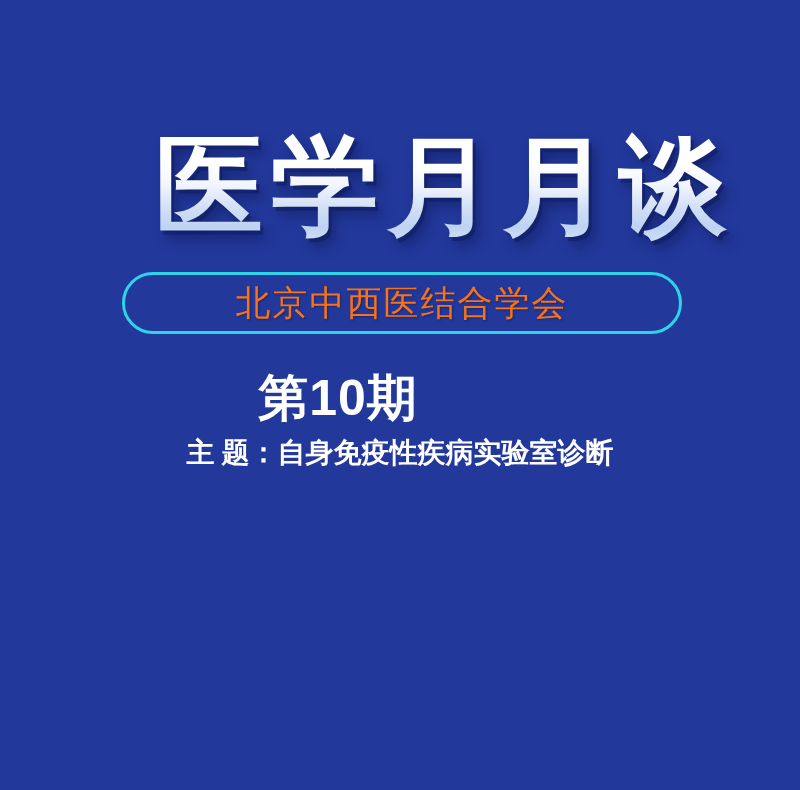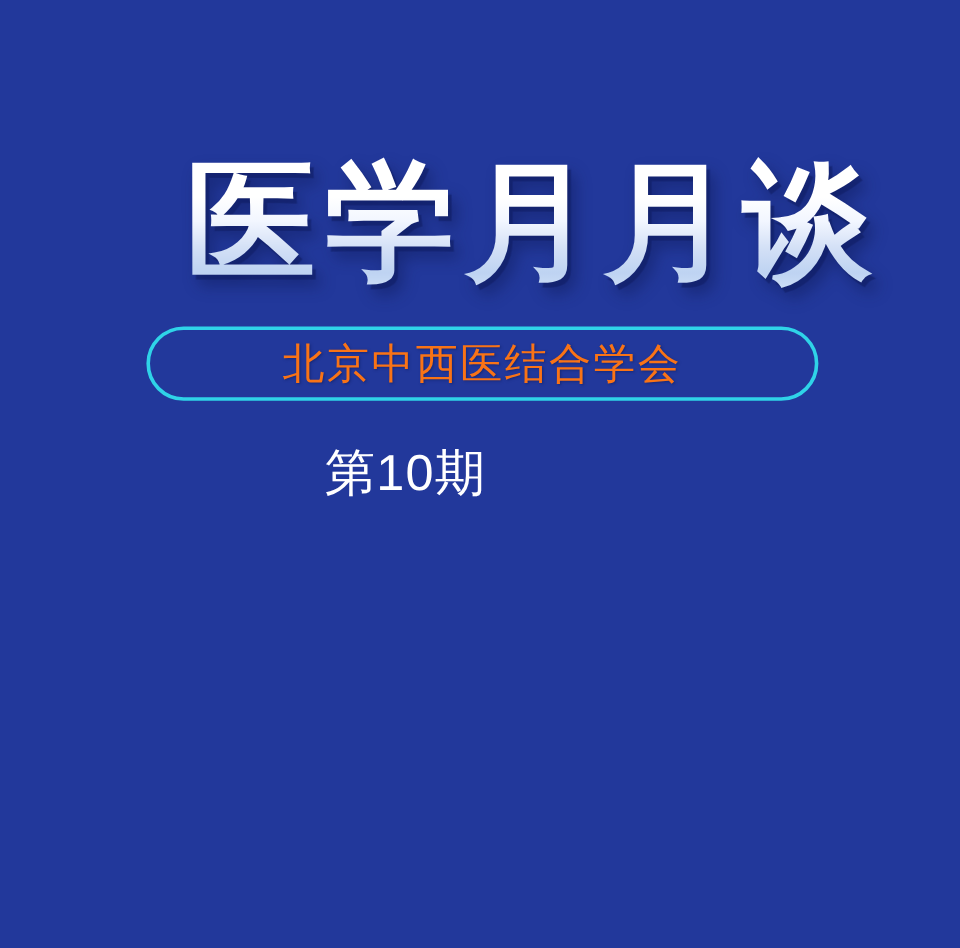--- a/index.html
+++ b/index.html
@@ -106,22 +106,22 @@
   }
 
   
   .episode {
     position: absolute;
     left: 0;
     top: 370px;
     width: 676px;
     text-align: center;
     font-family: "Liberation Sans", "DejaVu Sans", sans-serif;
-    font-weight: normal;
-    font-size: 42px;
+    font-weight: bold;
+    font-size: 50px;
     line-height: 1.15;
     letter-spacing: 1px;
     color: #ffffff;
     white-space: nowrap;
   }
 
   
   .topic {
     position: absolute;
     left: 0;
@@ -155,16 +155,17 @@
     <span class="main-title-fallback">医学月月谈</span>
     <span class="main-title">医学月月谈</span>
   </div>
 
   <div class="org-pill">
     <span class="org-name">北京中西医结合学会</span>
   </div>
 
   <div class="episode">第10期</div>
 
+  <div class="topic">主 题：自身免疫性疾病实验室诊断</div>
 
   <div class="blank-area"></div>
 
 </div>
 
 </body></html>

